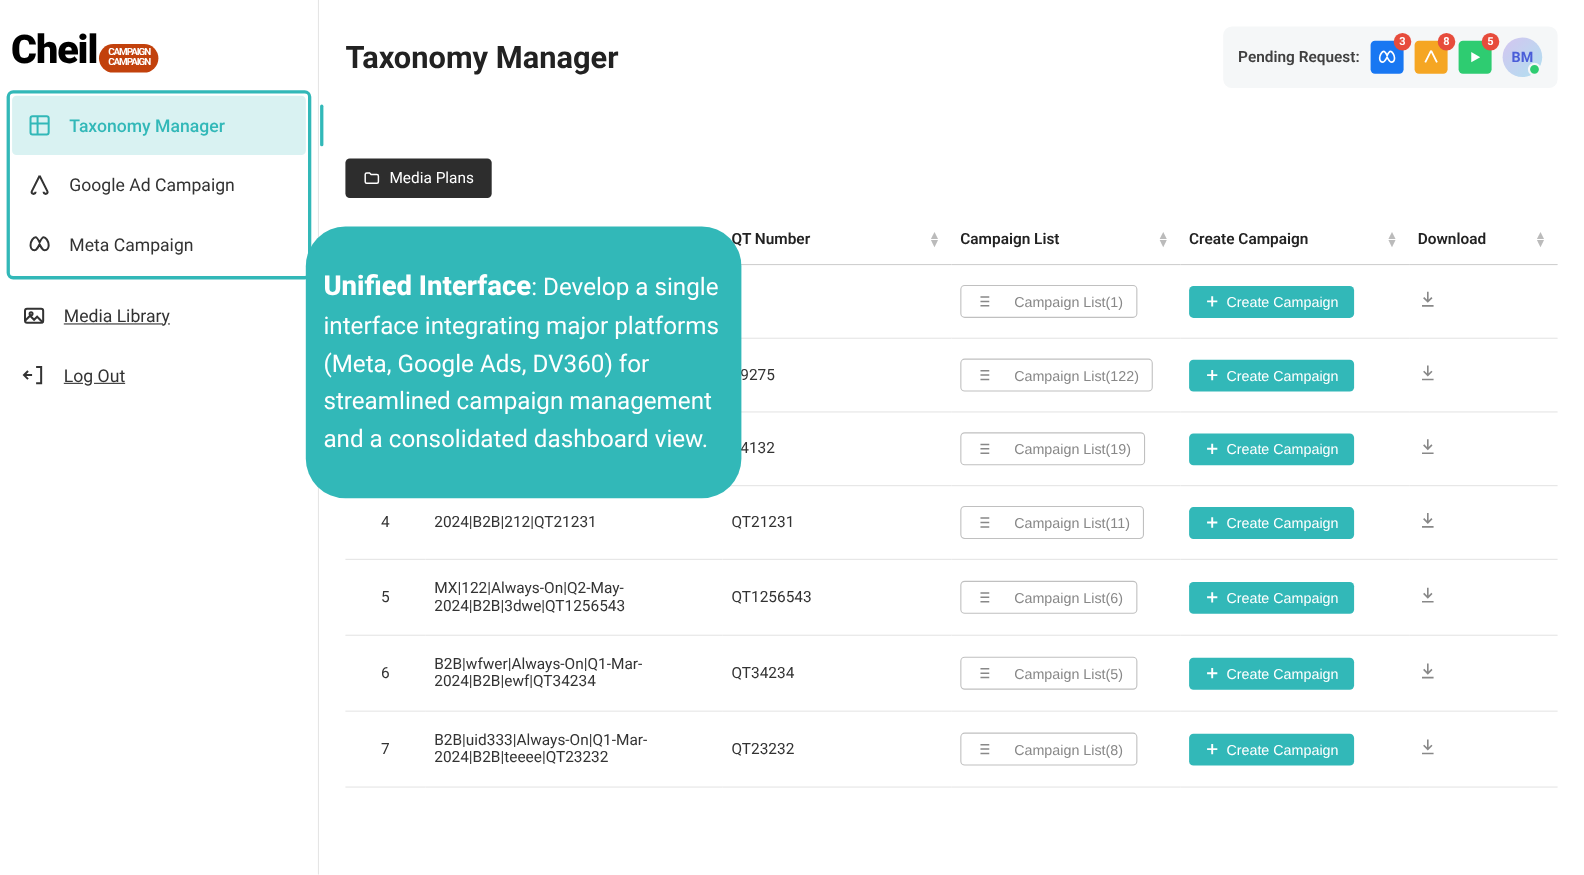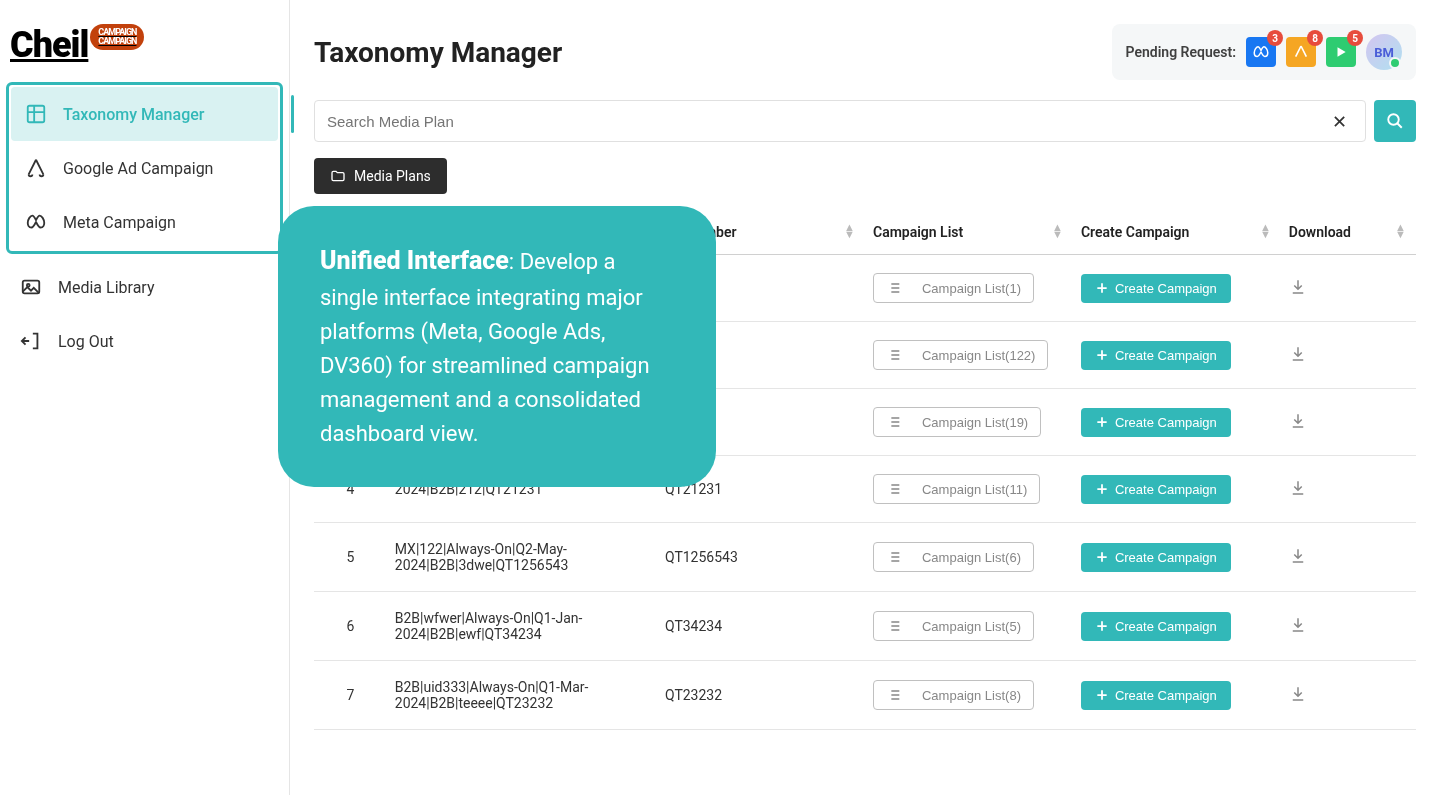--- a/index.html
+++ b/index.html
@@ -19,23 +19,22 @@
     height: 100%;
     background: #fff;
     border-right: 1px solid #e5e5e5;
   }
   .logo {
     padding: 24px 10px 10px 10px;
     font-weight: 900;
     font-size: 36px;
     letter-spacing: -1px;
     display: flex;
-    align-items: flex-start;
+    align-items: flex-end;
     gap: 2px;
-    text-decoration: underline;
   }
   .logo-main { font-weight: 900; }
   .logo-badge {
     background: #c2410c;
     color: #fff;
     border-radius: 20px;
     font-size: 9px;
     font-weight: 700;
     padding: 4px 8px;
     line-height: 1;
@@ -73,20 +72,21 @@
     border-radius: 2px;
   }
   .nav-item-single {
     display: flex;
     align-items: center;
     gap: 16px;
     padding: 16px 20px;
     font-size: 16px;
     color: #333;
     cursor: pointer;
+    text-decoration: underline;
   }
   .icon-box { width: 22px; height: 22px; display:flex; align-items:center; justify-content:center; }
 
   .main {
     position: absolute;
     left: 290px;
     top: 0;
     right: 0;
     height: 100%;
     padding: 0;
@@ -153,21 +153,21 @@
   }
   .clear-x { font-size:18px; color:#333; cursor:pointer; padding:0 6px; }
   .search-btn {
     width:42px; height:42px; background:#32b8b8; border-radius:4px;
     display:flex; align-items:center; justify-content:center; cursor:pointer;
   }
   .tab-row { padding: 8px 24px 16px 24px; }
   .tab {
     display:inline-flex; align-items:center; gap:8px;
     background:#2d2d2d; color:#fff; padding:10px 16px; border-radius:4px;
-    font-size:14px; cursor:pointer;
+    font-size:14px; cursor:pointer;margin-top:44px;
   }
   .table-wrap { padding: 0 24px; }
   table { width:100%; border-collapse:collapse; }
   thead th {
     text-align:left; font-size:14px; font-weight:600; color:#222;
     padding:14px 8px; border-bottom:1px solid #d0d0d0;
     position:relative;
   }
   .sort-icon {
     position:absolute; right:10px; top:50%; transform:translateY(-50%);
@@ -192,25 +192,25 @@
   .create-btn {
     display:inline-flex; align-items:center; gap:6px;
     background:#32b8b8; color:#fff; border-radius:4px;
     padding:7px 14px; font-size:13px; cursor:pointer; border:none;
   }
   .dl-icon { color:#888; cursor:pointer; }
 
   .callout {
     position:absolute;
     left:278px; top:206px;
-    width:438px;
+    width:396px;
     background:#32b8b8;
     color:#fff;
     border-radius:36px;
-    padding:36px 42px;
+    padding:36px 16px;
     font-size:22px;
     line-height:1.55;
     z-index:10;
   }
   .callout-title { font-weight:800; font-size:25px; }
 </style>
 </head>
 <body>
 
 <div class="sidebar">
@@ -290,32 +290,20 @@
       <div class="req-icon" style="background:#2ecc71">
         <svg width="14" height="14" viewBox="0 0 24 24" fill="#fff">
             <path d="M6 4l14 8-14 8V4z"></path>
           </svg>
         <span class="req-badge">5</span>
       </div>
       <div class="avatar">BM</div>
     </div>
   </div>
 
-  <div class="search-row">
-    <div class="search-box">
-      <input type="text" placeholder="Search Media Plan" style="">
-      <span class="clear-x">✕</span>
-    </div>
-    <div class="search-btn">
-      <svg width="18" height="18" viewBox="0 0 24 24" fill="none" stroke="#fff" stroke-width="2.5">
-          <circle cx="10" cy="10" r="7"></circle>
-          <path d="M21 21l-6-6"></path>
-        </svg>
-    </div>
-  </div>
 
   <div class="tab-row">
     <div class="tab">
       <svg width="16" height="16" viewBox="0 0 24 24" fill="none" stroke="#fff" stroke-width="2">
           <path d="M3 7a2 2 0 012-2h4l2 2h8a2 2 0 012 2v8a2 2 0 01-2 2H5a2 2 0 01-2-2V7z"></path>
         </svg>
       <span>Media Plans</span>
     </div>
   </div>
 
@@ -427,21 +415,21 @@
                   <path d="M12 4v16M4 12h16"></path>
                 </svg>
                 <span>Create Campaign</span>
               </button></td>
             <td class="col-dl"><span class="dl-icon"><svg width="18" height="18" viewBox="0 0 24 24" fill="none" stroke="#888" stroke-width="2">
                   <path d="M12 3v12M7 10l5 5 5-5M5 20h14"></path>
                 </svg></span></td>
           </tr>
           <tr>
             <td class="col-sno">6</td>
-            <td class="col-name">B2B|wfwer|Always-On|Q1-Jan-2024|B2B|ewf|QT34234</td>
+            <td class="col-name">B2B|wfwer|Always-On|Q1-Mar-2024|B2B|ewf|QT34234</td>
             <td class="col-qt">QT34234</td>
             <td class="col-list"><button class="clist-btn">
                 <svg width="16" height="16" viewBox="0 0 24 24" fill="none" stroke="#888" stroke-width="2">
                   <path d="M8 6h12M8 12h12M8 18h12M4 6h.01M4 12h.01M4 18h.01"></path>
                 </svg>
                 <span>Campaign List(5)</span>
               </button></td>
             <td class="col-create"><button class="create-btn">
                 <svg width="14" height="14" viewBox="0 0 24 24" fill="none" stroke="#fff" stroke-width="3">
                   <path d="M12 4v16M4 12h16"></path>

